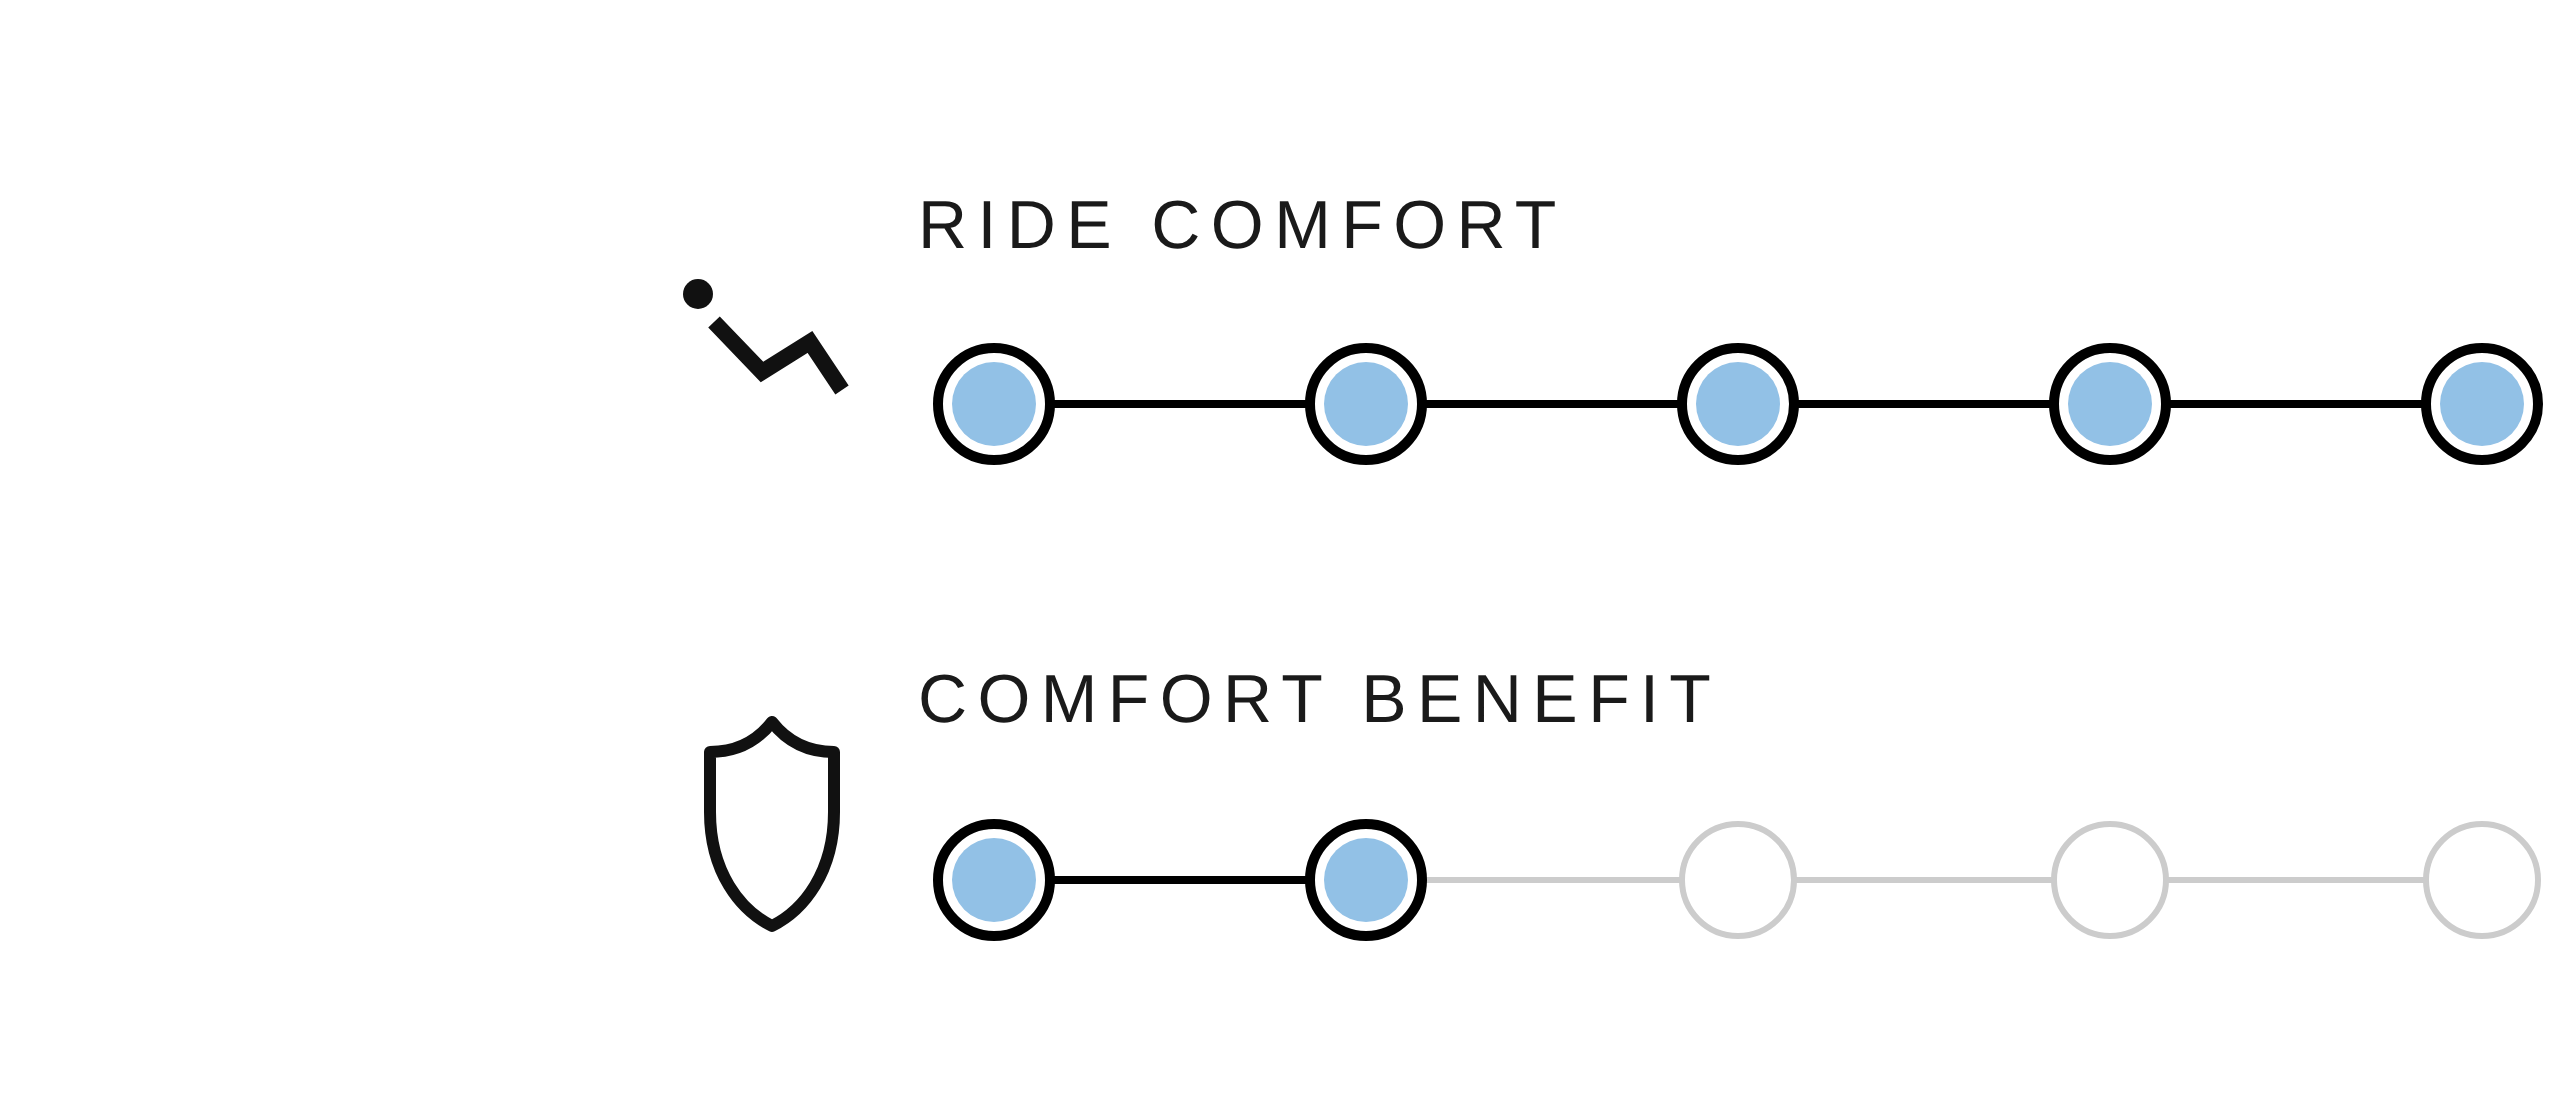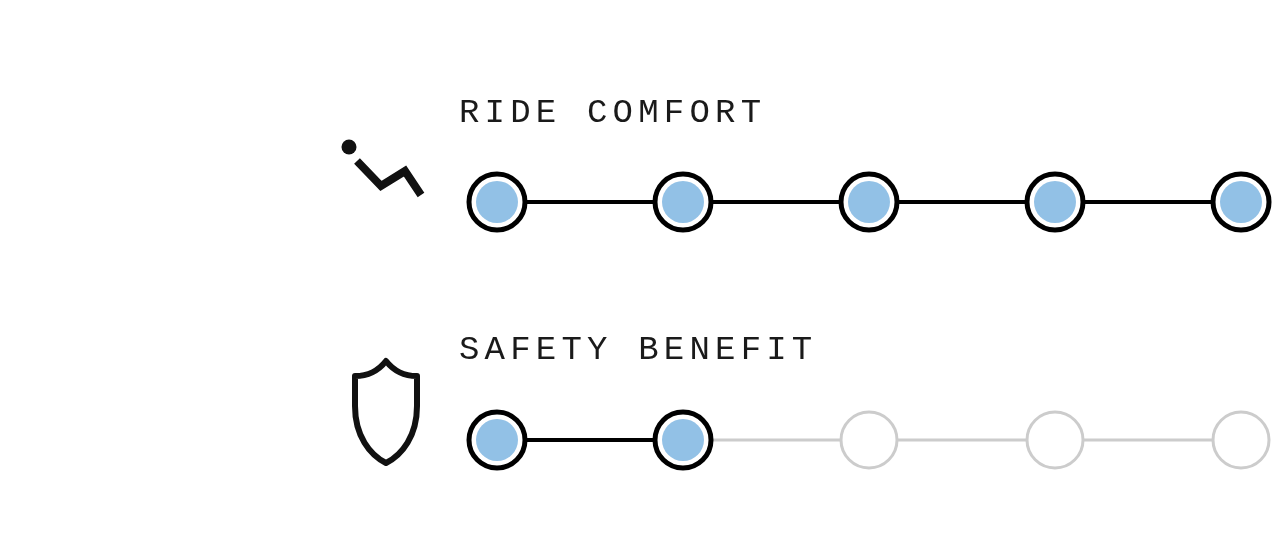--- a/index.html
+++ b/index.html
@@ -47,21 +47,21 @@
   .metric-label {
     position: absolute;
     left: 459px;
     top: 0;
     font-size: 34px;
     font-weight: 300;
     letter-spacing: 5.2px;
     color: #1a1a1a;
     line-height: 1;
     white-space: nowrap;
-    font-family: Liberation Mono, monospace;
+    font-family: Liberation Sans, sans-serif;
   }
 
   
   .rating-track {
     position: absolute;
     left: 466px;
     height: 64px;
   }
   .metric-row.row-1 .rating-track { top: 74px; }
   .metric-row.row-2 .rating-track { top: 75px; }
@@ -135,21 +135,21 @@
         <path d="M17 18
                  C 31 18, 41 12, 48 3
                  C 55 12, 65 18, 79 18
                  L 79 48
                  C 79 78, 64 97, 48 105
                  C 32 97, 17 78, 17 48
                  Z" fill="none" stroke="#111111" stroke-width="6" stroke-linejoin="round" stroke-linecap="round"></path>
       </svg>
     </div>
 
-    <div class="metric-label">SAFETY BENEFIT</div>
+    <div class="metric-label">COMFORT BENEFIT</div>
 
     <div class="rating-track">
       <svg width="814" height="64" viewBox="0 0 814 64" aria-hidden="true">
 
         <line class="seg-line on" x1="31" y1="32" x2="217" y2="32"></line>
         <line class="seg-line off" x1="217" y1="32" x2="403" y2="32"></line>
         <line class="seg-line off" x1="403" y1="32" x2="589" y2="32"></line>
         <line class="seg-line off" x1="589" y1="32" x2="775" y2="32"></line>
 
         <g>

